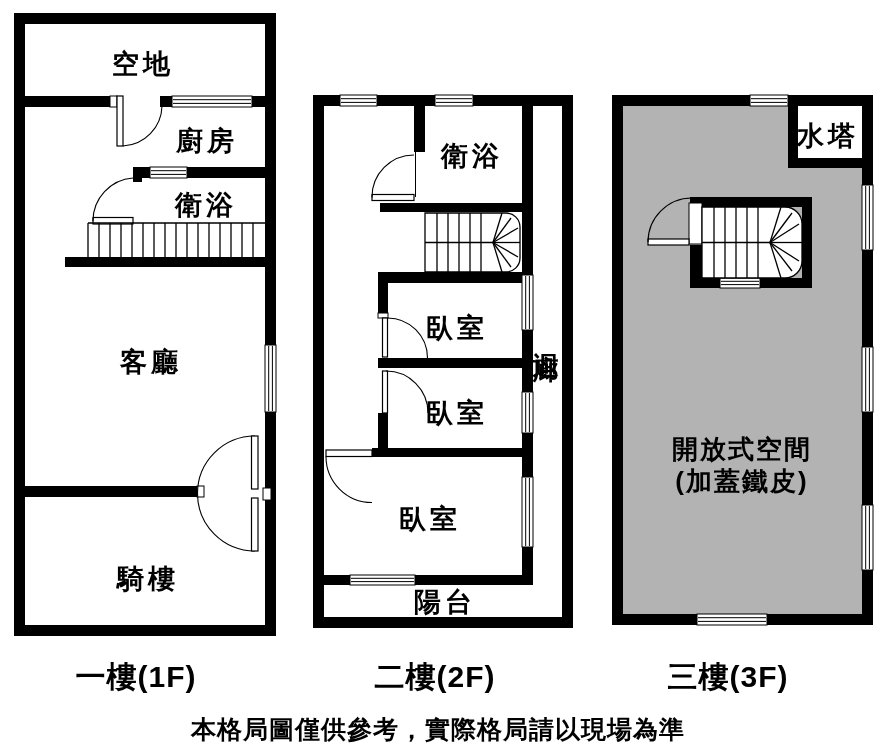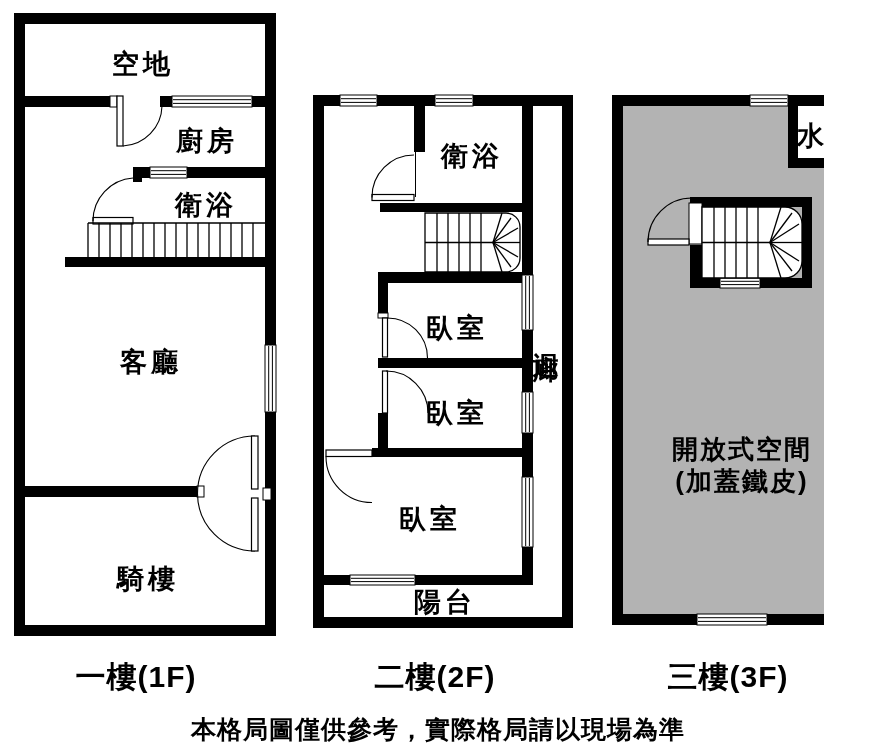--- a/index.html
+++ b/index.html
@@ -1,16 +1,16 @@
 <!DOCTYPE html>
 <html><head>
 <meta charset="utf-8">
 <style>
   html,body{margin:0;padding:0;background:#ffffff;}
-  .stage{position:relative;width:824px;height:750px;background:#ffffff;overflow:hidden;}
+  .stage{position:relative;width:889px;height:750px;background:#ffffff;overflow:hidden;}
   svg{position:absolute;left:0;top:0;}
   .wall{fill:#000000;}
   .thin{stroke:#000000;stroke-width:1.3;fill:none;}
   .stairline{stroke:#000000;stroke-width:1.3;}
   .leaf{fill:#ffffff;stroke:#000000;stroke-width:1.2;}
   .arc{fill:none;stroke:#000000;stroke-width:1.1;}
   .winrect{fill:#ffffff;stroke:#000000;stroke-width:1;}
   .winline{stroke:#000000;stroke-width:1;}
   .cap{fill:#ffffff;stroke:#000000;stroke-width:1;}
   text{fill:#000000;font-family:"Liberation Sans",sans-serif;font-weight:700;}

